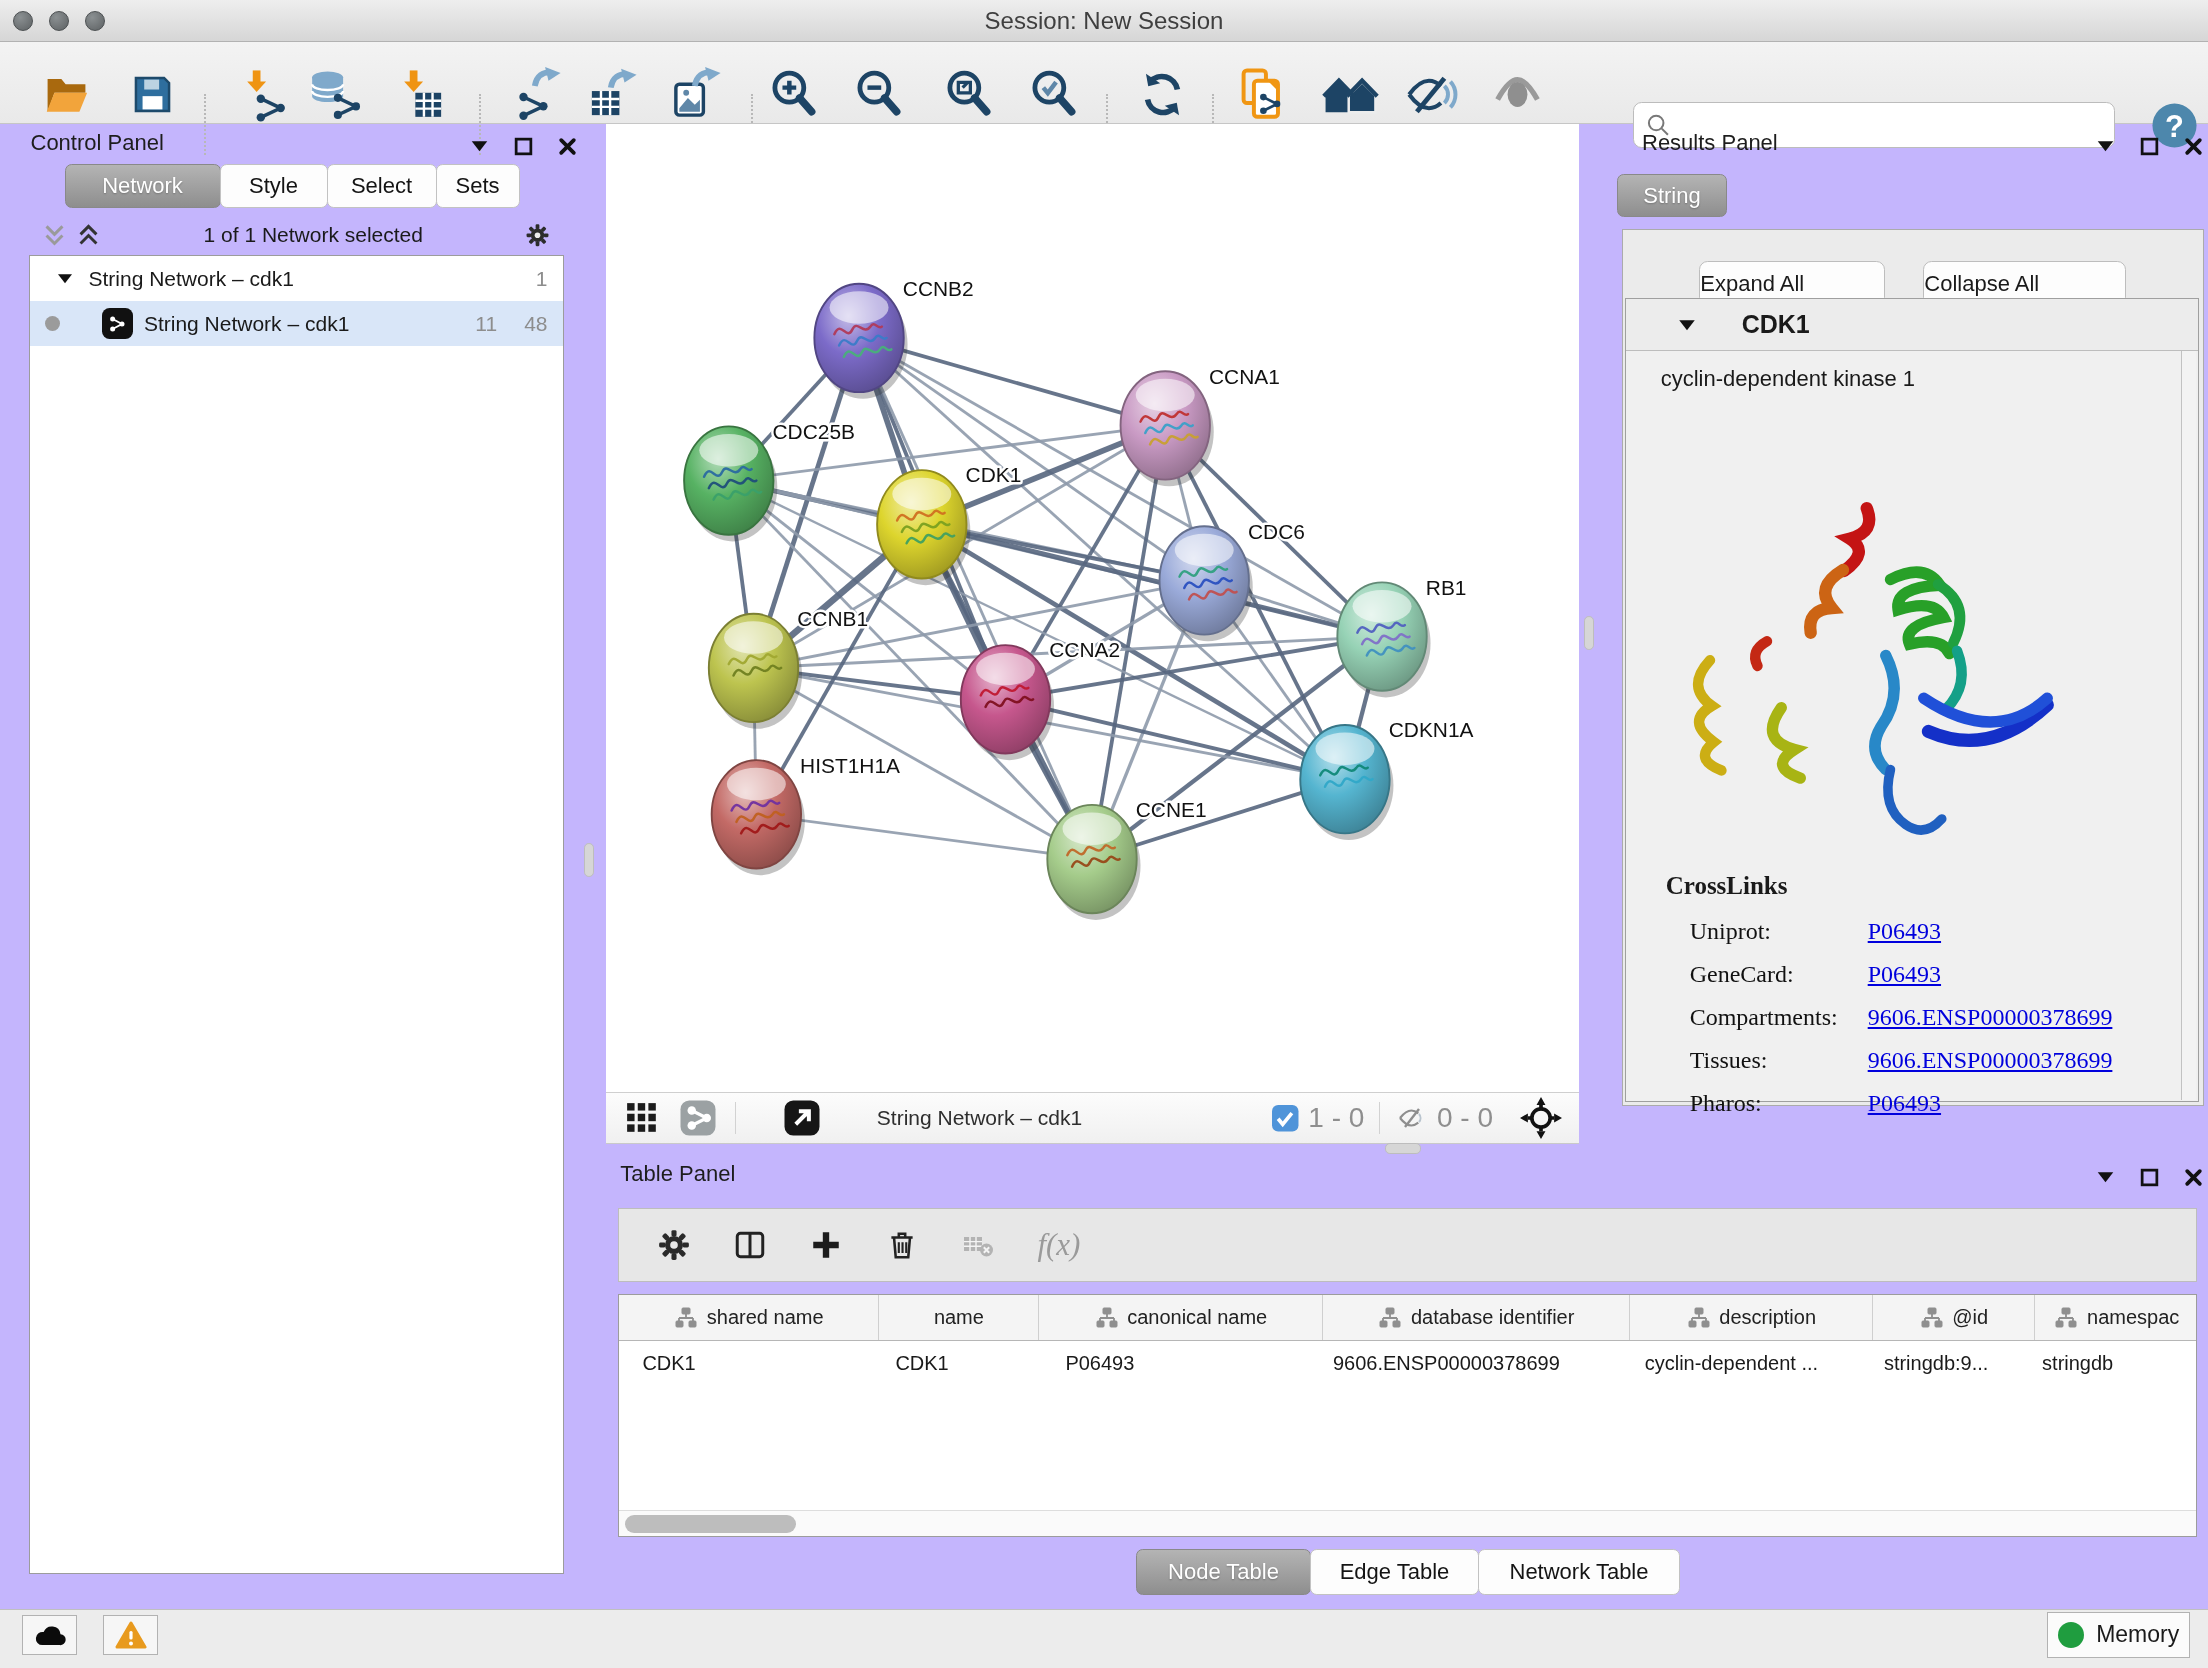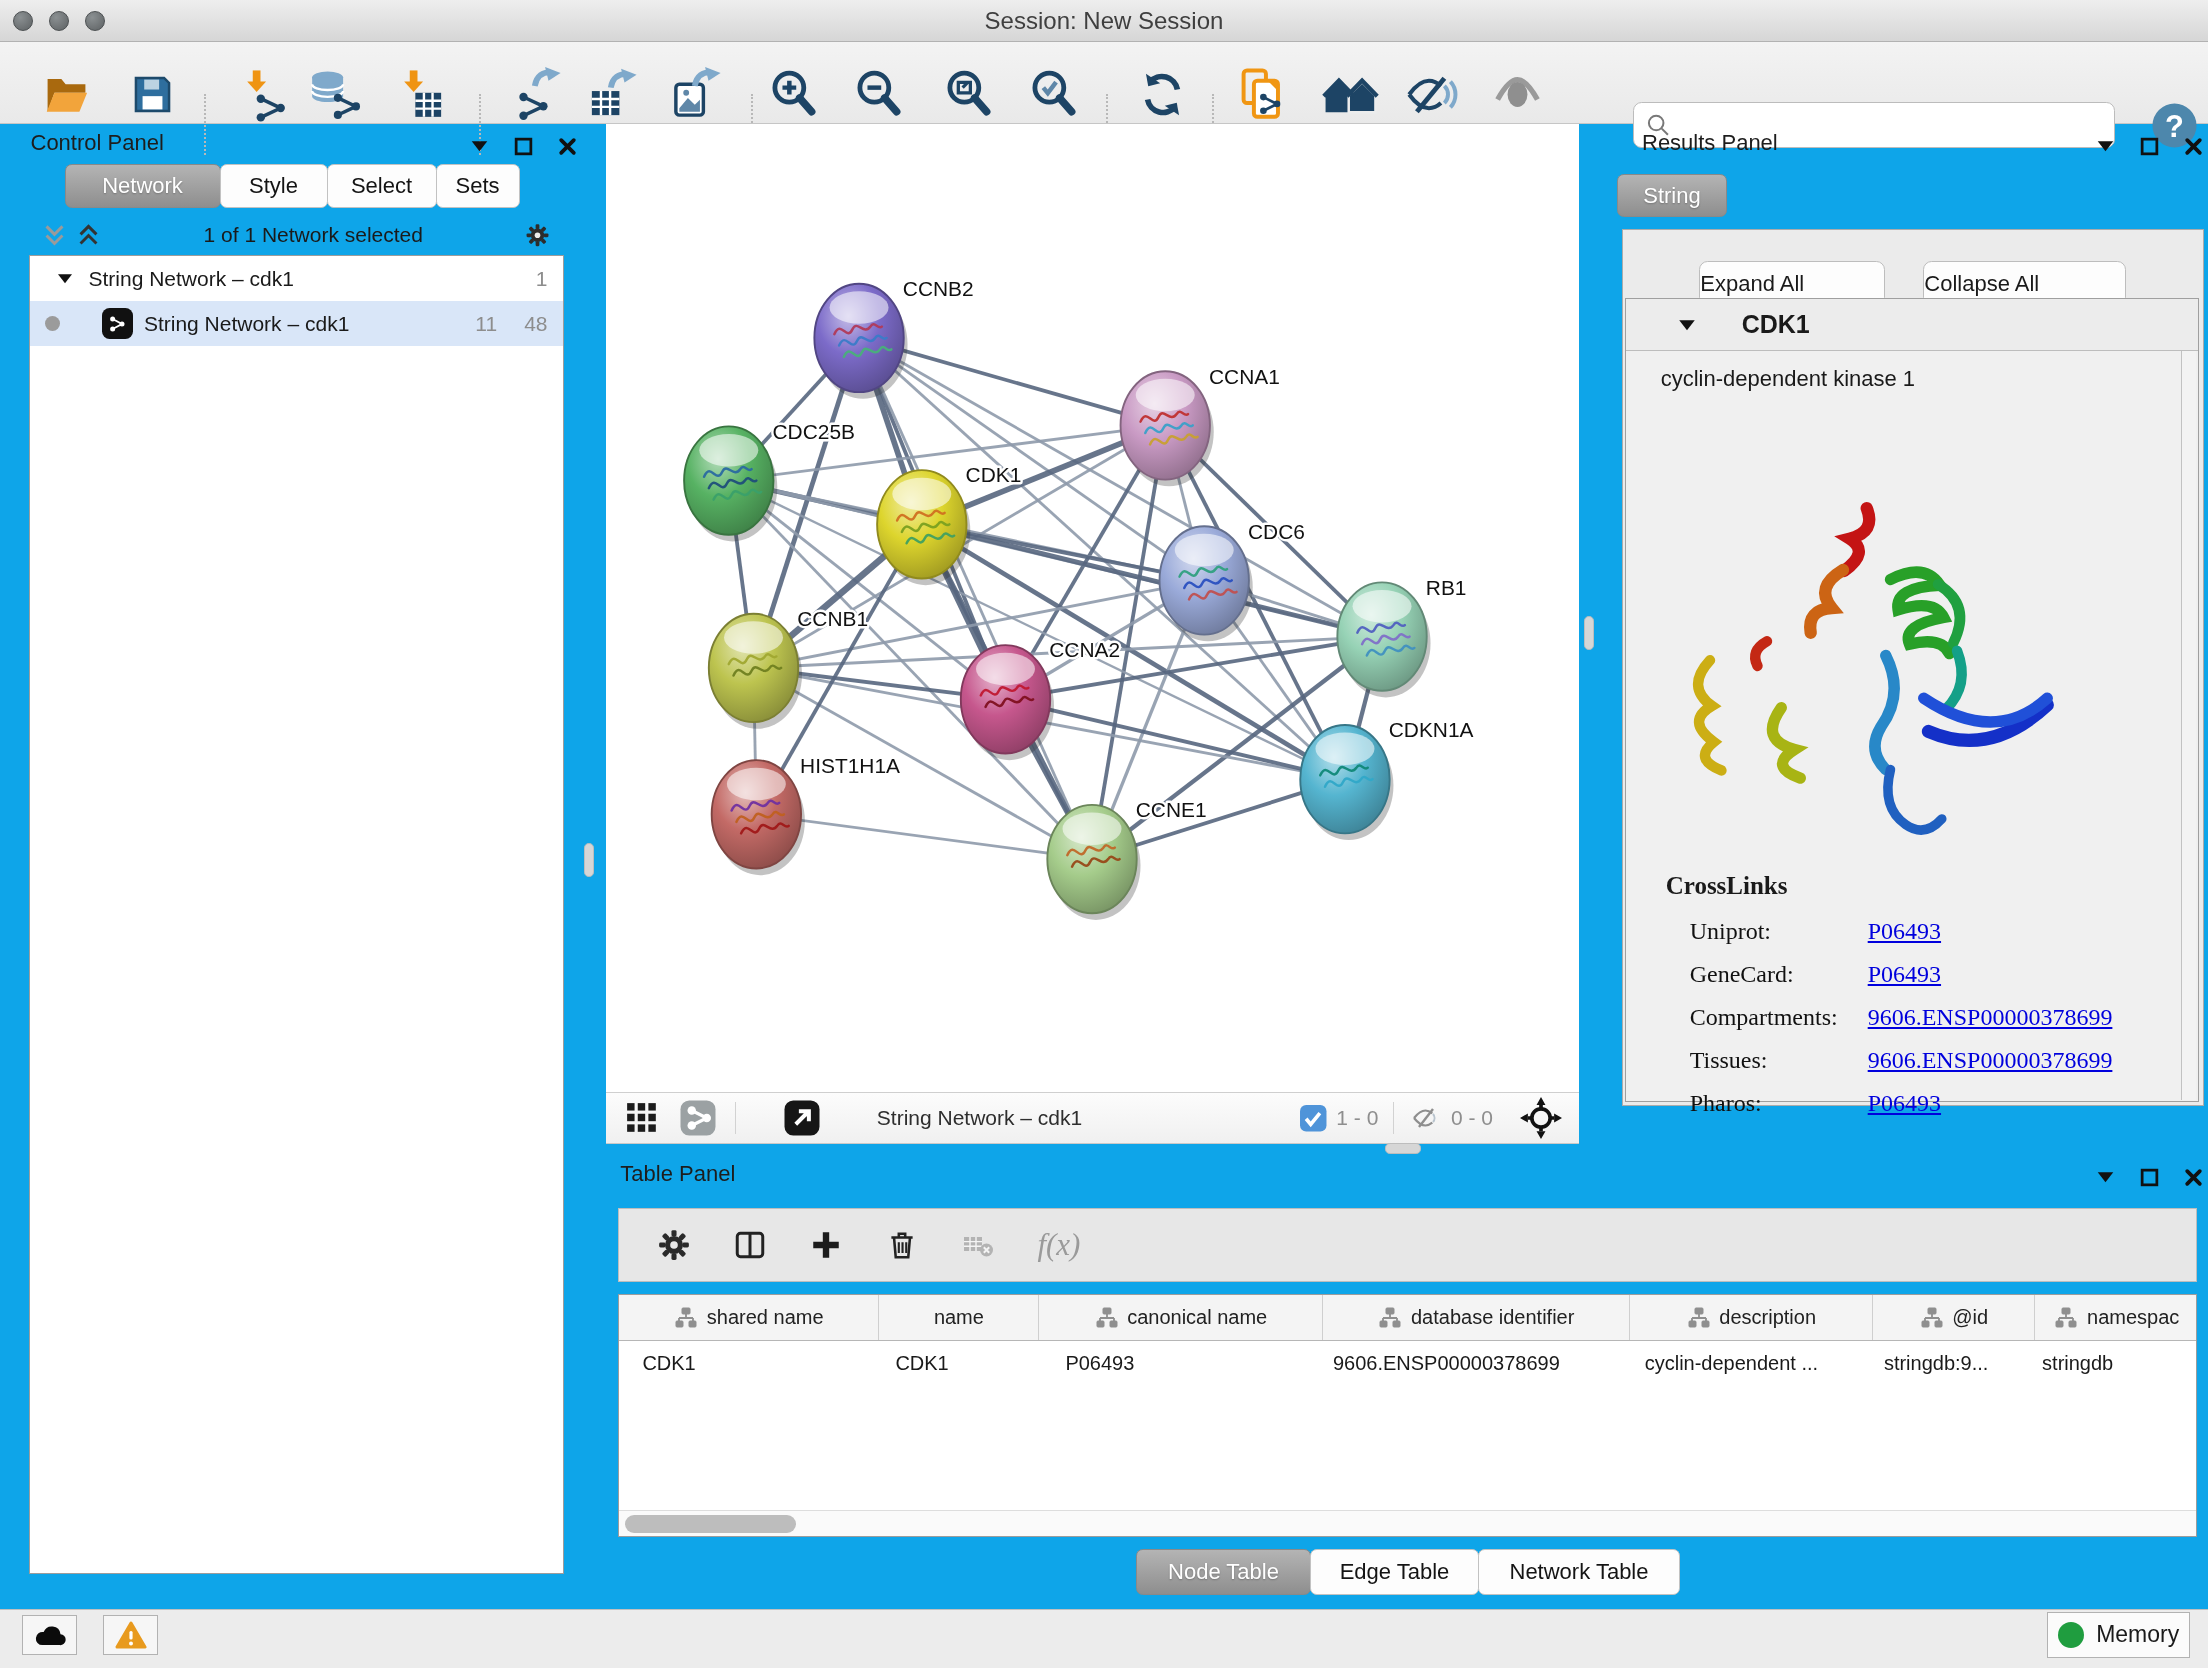--- a/index.html
+++ b/index.html
@@ -1,18 +1,18 @@
 <!DOCTYPE html>
 <html style="font-size:15px"><head>
 <meta charset="utf-8">
 <style>
   * { margin:0; padding:0; box-sizing:border-box; }
   html,body { background:#d8d8d8; }
   body { font-family:"Liberation Sans", sans-serif; color:#1a1a1a; }
-  #app { position:relative; width:2208px; height:1668px; background:#0ea5e9; overflow:hidden; }
+  #app { position:relative; width:2208px; height:1668px; background:#c4b5fd; overflow:hidden; }
 
   
   .titlebar { position:absolute; left:0; top:0; width:2208px; height:42px;
     background:linear-gradient(#eeeeee,#d6d6d6); border-bottom:1px solid #b2b2b2;
     display:flex; align-items:center; justify-content:center; }
   .traffic { position:absolute; left:13.3px; top:11.4px; display:flex; gap:16px; }
   .tdot { width:20px; height:20px; border-radius:50%; background:radial-gradient(circle at 35% 30%, #8b9092, #5d6163); border:1px solid #4c5052; }
   .wtitle { font-size:24px; color:#3f3f3f; }
 
   
@@ -46,21 +46,21 @@
   .tree-count { color:#8d8d8d; font-size:21px; }
   .netsq { width:31px; height:31px; border-radius:7.6px; background:#111; display:flex; align-items:center; justify-content:center; }
   .graydot { width:15px; height:15px; border-radius:50%; background:#9b9b9b; }
 
   
   .net-canvas { position:absolute; left:606px; top:124px; width:973px; height:968px; background:#fff; }
   .net-status { position:absolute; left:606px; top:1092px; width:973px; height:52px;
     background:linear-gradient(#fcfcfc,#f0f0f0); border-top:1px solid #cfcfcf; border-bottom:1px solid #c9c9c9;
     display:flex; align-items:center; padding:0 15px; }
   .ns-sep { width:1px; height:32px; background:#d2d2d2; margin:0 15px; }
-  .ns-count { color:#8e8e8e; font-size:21px; margin-left:7.6px; }
+  .ns-count { color:#8e8e8e; font-size:28px; margin-left:7.6px; }
   .ns-title { font-size:21px; color:#2e2e2e; margin-left:53px; }
   .node-label { font:22px "Liberation Sans",sans-serif; fill:#111; paint-order:stroke; stroke:#ffffff; stroke-width:5px; stroke-linejoin:round; }
   .handle-v { position:absolute; width:9.5px; height:34px; background:#d6d6d6; border:1px solid #bdbdbd; border-radius:4.8px; cursor:col-resize; }
   .handle-h { position:absolute; width:36px; height:10.5px; background:#d6d6d6; border:1px solid #bdbdbd; border-radius:4.8px; cursor:row-resize; }
 
   
   .results-panel { position:absolute; left:1617px; top:124px; width:592px; height:1486px; }
   .rp-outer { position:absolute; left:4.8px; top:105px; width:582px; height:877px; background:#ebebeb; border:1.9px solid #ababab; }
   .rp-buttons { position:absolute; left:0; top:31px; width:100%; display:flex; justify-content:center; gap:38px; }
   .rp-inner { position:absolute; left:1.9px; top:68px; width:574px; height:804px; border:1.9px solid #9f9f9f; background:#f0f0f0; }

